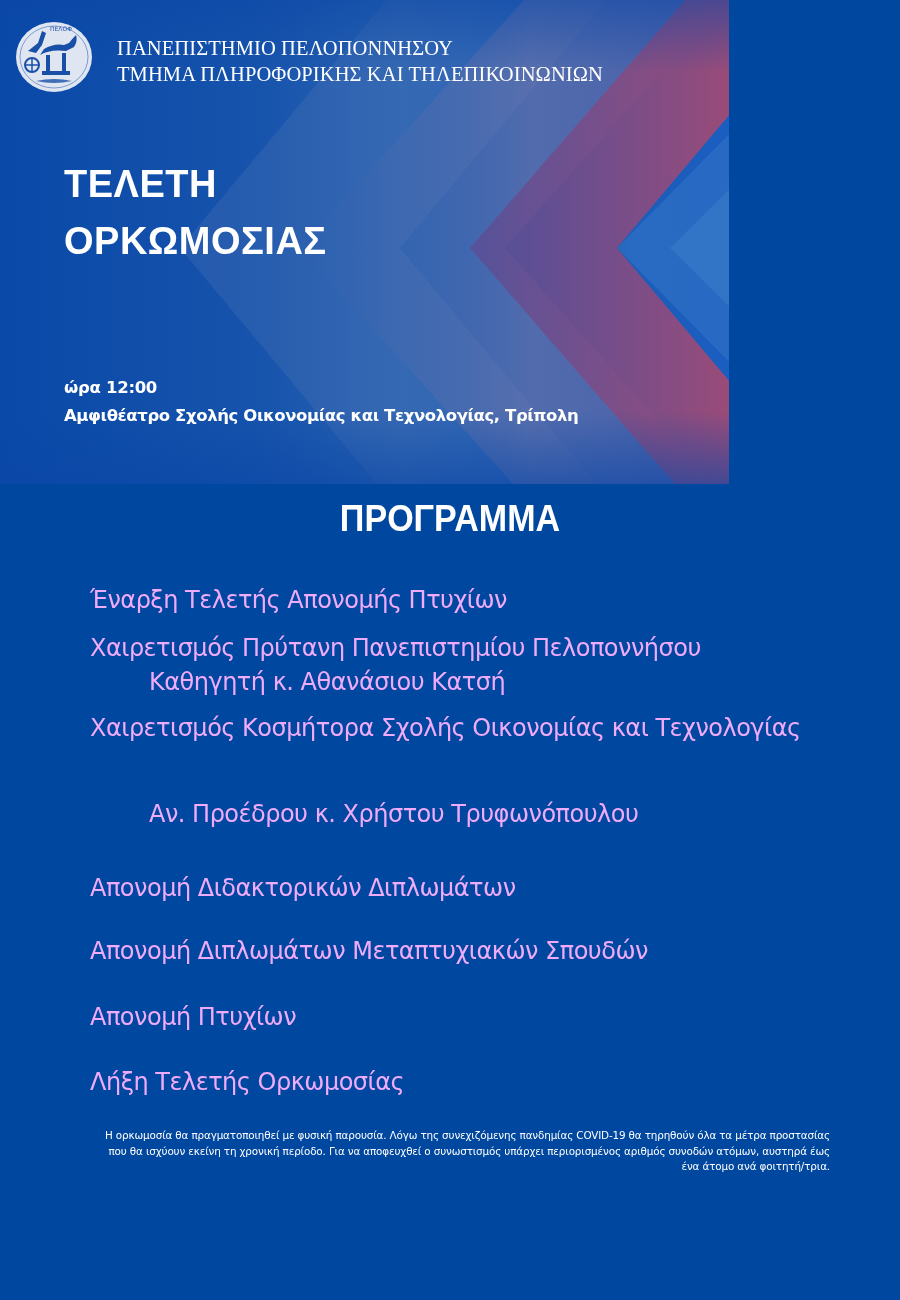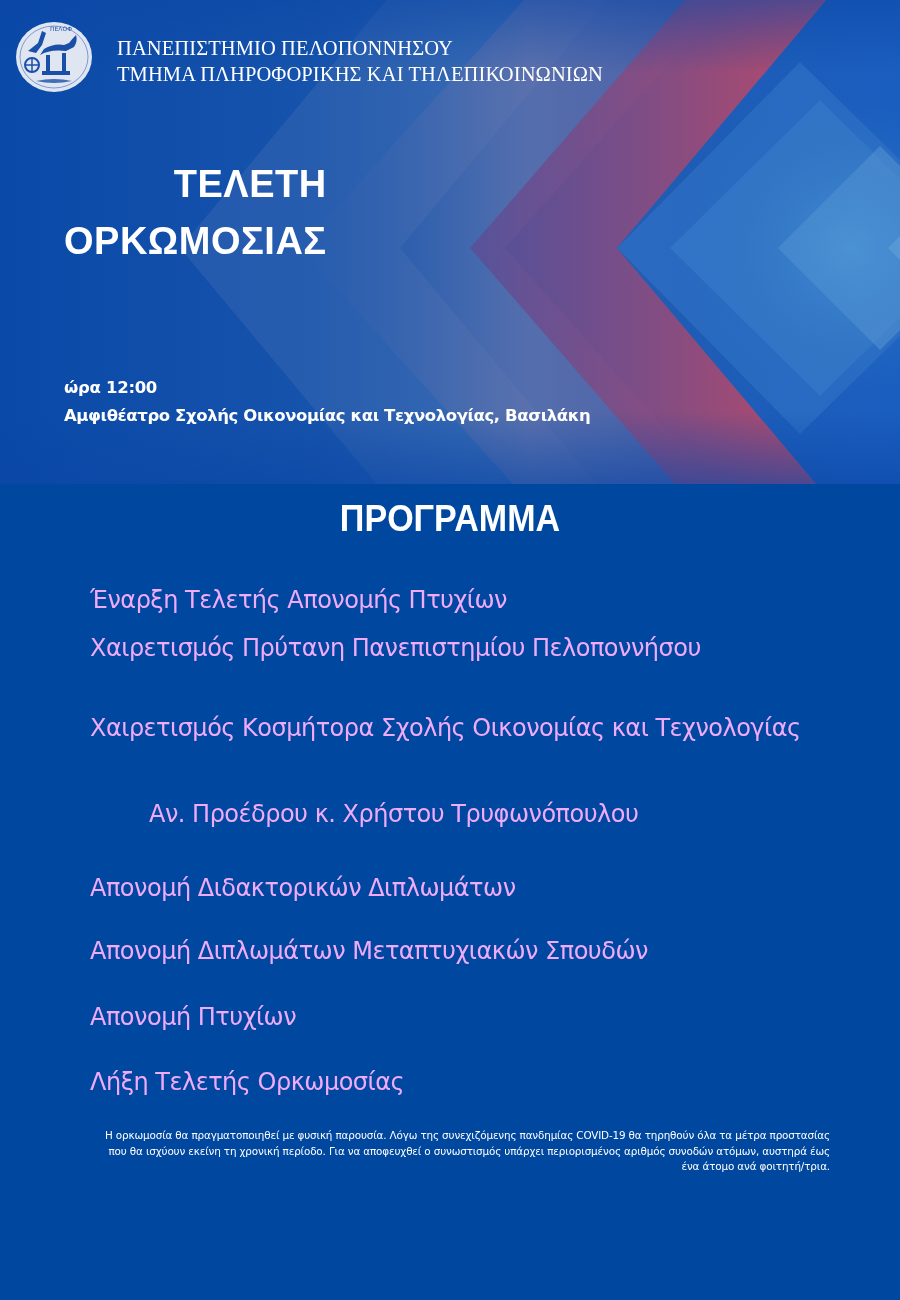--- a/index.html
+++ b/index.html
@@ -1,26 +1,26 @@
 <!DOCTYPE html>
 <html><head>
 <meta charset="utf-8">
 <style>
   html, body { margin: 0; padding: 0; }
   body { width: 900px; height: 1300px; overflow: hidden; background: #0047a0; position: relative; font-family: "DejaVu Sans", sans-serif; color: #fff; }
 
-  .banner { position: absolute; left: 0; top: 0; width: 900px; height: 484px; overflow: hidden;
+  .banner { position: absolute; left: 0; top: 0; width: 729px; height: 484px; overflow: hidden;
     background: linear-gradient(90deg, #0a49a8 0%, #1653ac 35%, #2a63b2 55%, #1f5cb4 75%, #1a5ec0 100%); }
   .banner svg.bg { position: absolute; left: 0; top: 0; }
   .lower { position: absolute; left: 0; top: 484px; width: 900px; height: 816px; background: #0047a0; }
 
   .logo { position: absolute; left: 14px; top: 21px; width: 80px; height: 72px; }
   .uni { position: absolute; left: 117px; top: 35px; font-family: "Liberation Serif", serif; font-size: 20.5px; line-height: 26px; letter-spacing: 0.1px; color: #fff; }
 
-  .title { position: absolute; left: 64px; top: 156px; font-family: "Liberation Sans", sans-serif; font-weight: bold; font-size: 38px; line-height: 57px; color: #fff; letter-spacing: 0.5px; text-align: right; }
+  .title { position: absolute; left: 64px; top: 156px; font-family: "Liberation Sans", sans-serif; font-weight: bold; font-size: 38px; line-height: 57px; color: #fff; letter-spacing: 0.5px; }
 
   .date { position: absolute; left: 64px; top: 343px; font-family: "DejaVu Sans", sans-serif; font-weight: bold; font-size: 21px; color: #fff; font-variant: small-caps; letter-spacing: -0.2px; }
   .time { position: absolute; left: 64px; top: 378px; font-weight: bold; font-size: 16.5px; color: #fff; letter-spacing: -0.3px; text-align: right; }
   .venue { position: absolute; left: 64px; top: 406px; font-weight: bold; font-size: 16.5px; color: #fff; letter-spacing: -0.4px; }
 
   .program-title { position: absolute; left: 0; width: 900px; top: 498px; text-align: center; font-family: "Liberation Sans", sans-serif; font-weight: bold; font-size: 37px; color: #fff; transform: scaleX(0.92); }
 
   .items { position: absolute; left: 90px; top: 586px; width: 780px; }
   .item { position: absolute; left: 0; font-size: 24px; color: #f0abfc; letter-spacing: -0.5px; white-space: nowrap; }
   .item .sub { display: block; padding-left: 59px; margin-top: 6px; }
@@ -95,33 +95,34 @@
     <div>ΠΑΝΕΠΙΣΤΗΜΙΟ ΠΕΛΟΠΟΝΝΗΣΟΥ</div>
     <div>ΤΜΗΜΑ ΠΛΗΡΟΦΟΡΙΚΗΣ ΚΑΙ ΤΗΛΕΠΙΚΟΙΝΩΝΙΩΝ</div>
   </div>
 
   <div class="title">
     <div>ΤΕΛΕΤΗ</div>
     <div>ΟΡΚΩΜΟΣΙΑΣ</div>
   </div>
 
   <div class="time">ώρα 12:00</div>
-  <div class="venue">Αμφιθέατρο Σχολής Οικονομίας και Τεχνολογίας, Βασιλάκη</div>
+  <div class="venue">Αμφιθέατρο Σχολής Οικονομίας και Τεχνολογίας, Τρίπολη</div>
 </div>
 
 <div class="lower"></div>
 
 <div class="program-title">ΠΡΟΓΡΑΜΜΑ</div>
 
 <div class="items">
   <div class="item" style="top:0px">
     <span>Έναρξη Τελετής Απονομής Πτυχίων</span>
   </div>
   <div class="item" style="top:48px">
     <span>Χαιρετισμός Πρύτανη Πανεπιστημίου Πελοποννήσου</span>
+    <span class="sub">Καθηγητή κ. Αθανάσιου Κατσή</span>
   </div>
   <div class="item" style="top:128px">
     <span>Χαιρετισμός Κοσμήτορα Σχολής Οικονομίας και Τεχνολογίας</span>
   </div>
   <div class="item" style="top:208px">
     <span class="sub">Αν. Προέδρου κ. Χρήστου Τρυφωνόπουλου</span>
   </div>
   <div class="item" style="top:288px">
     <span>Απονομή Διδακτορικών Διπλωμάτων</span>
   </div>

